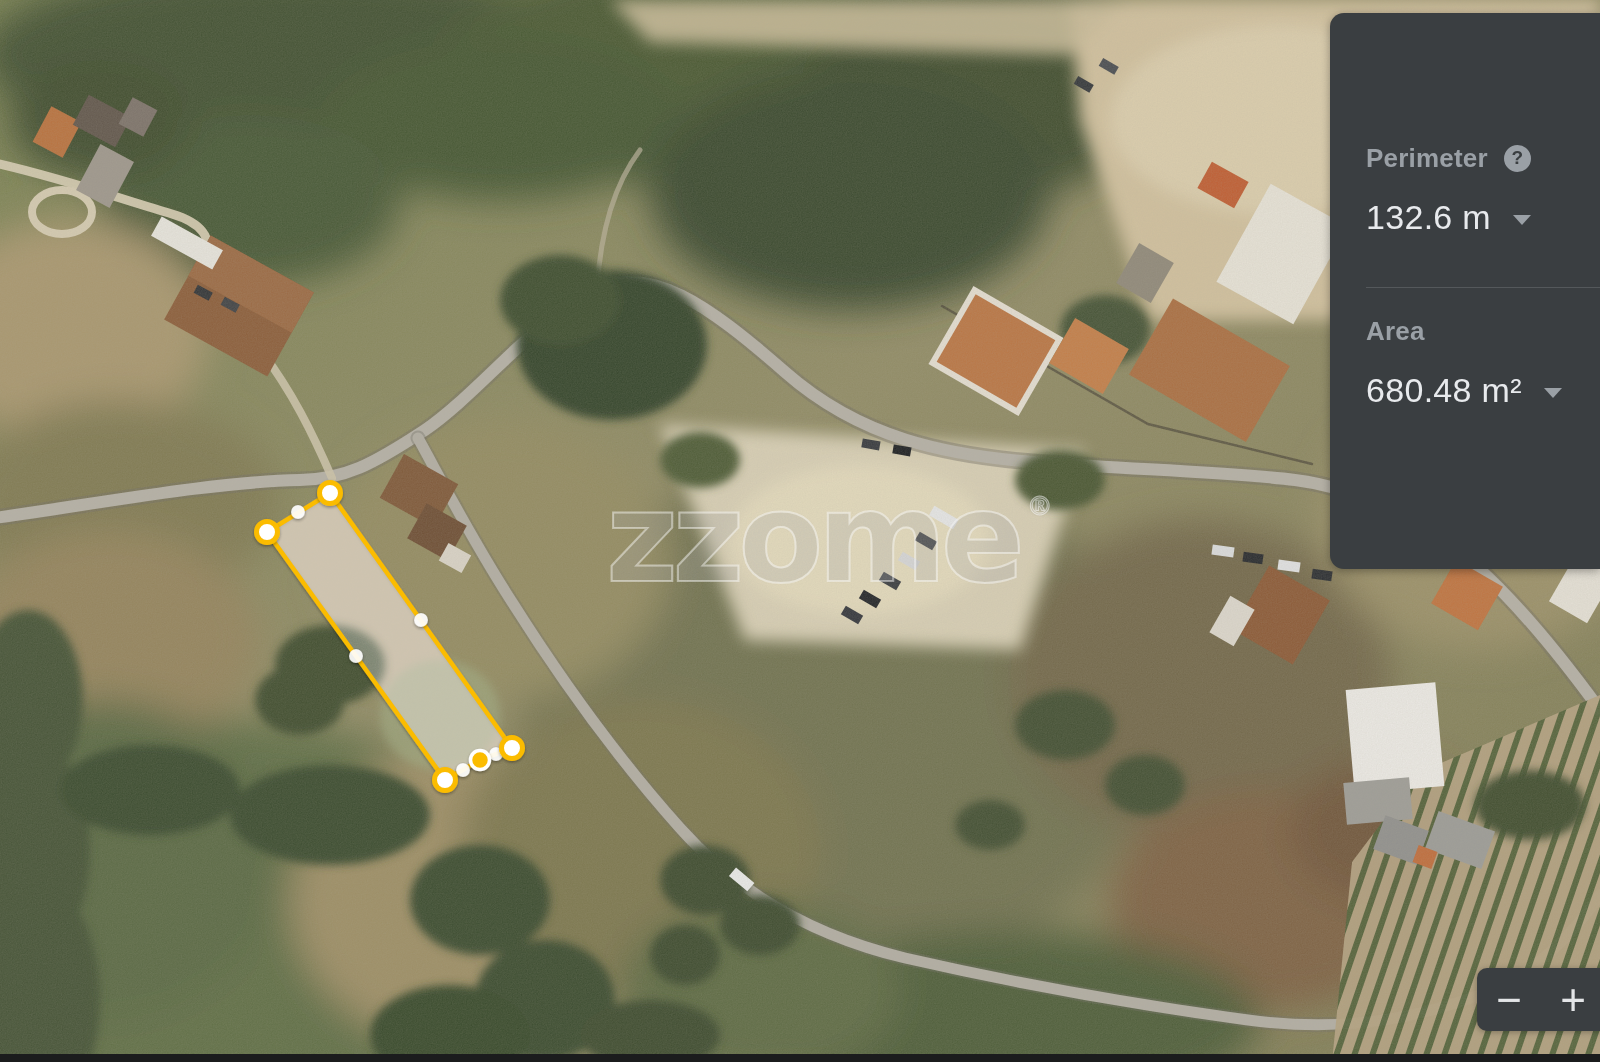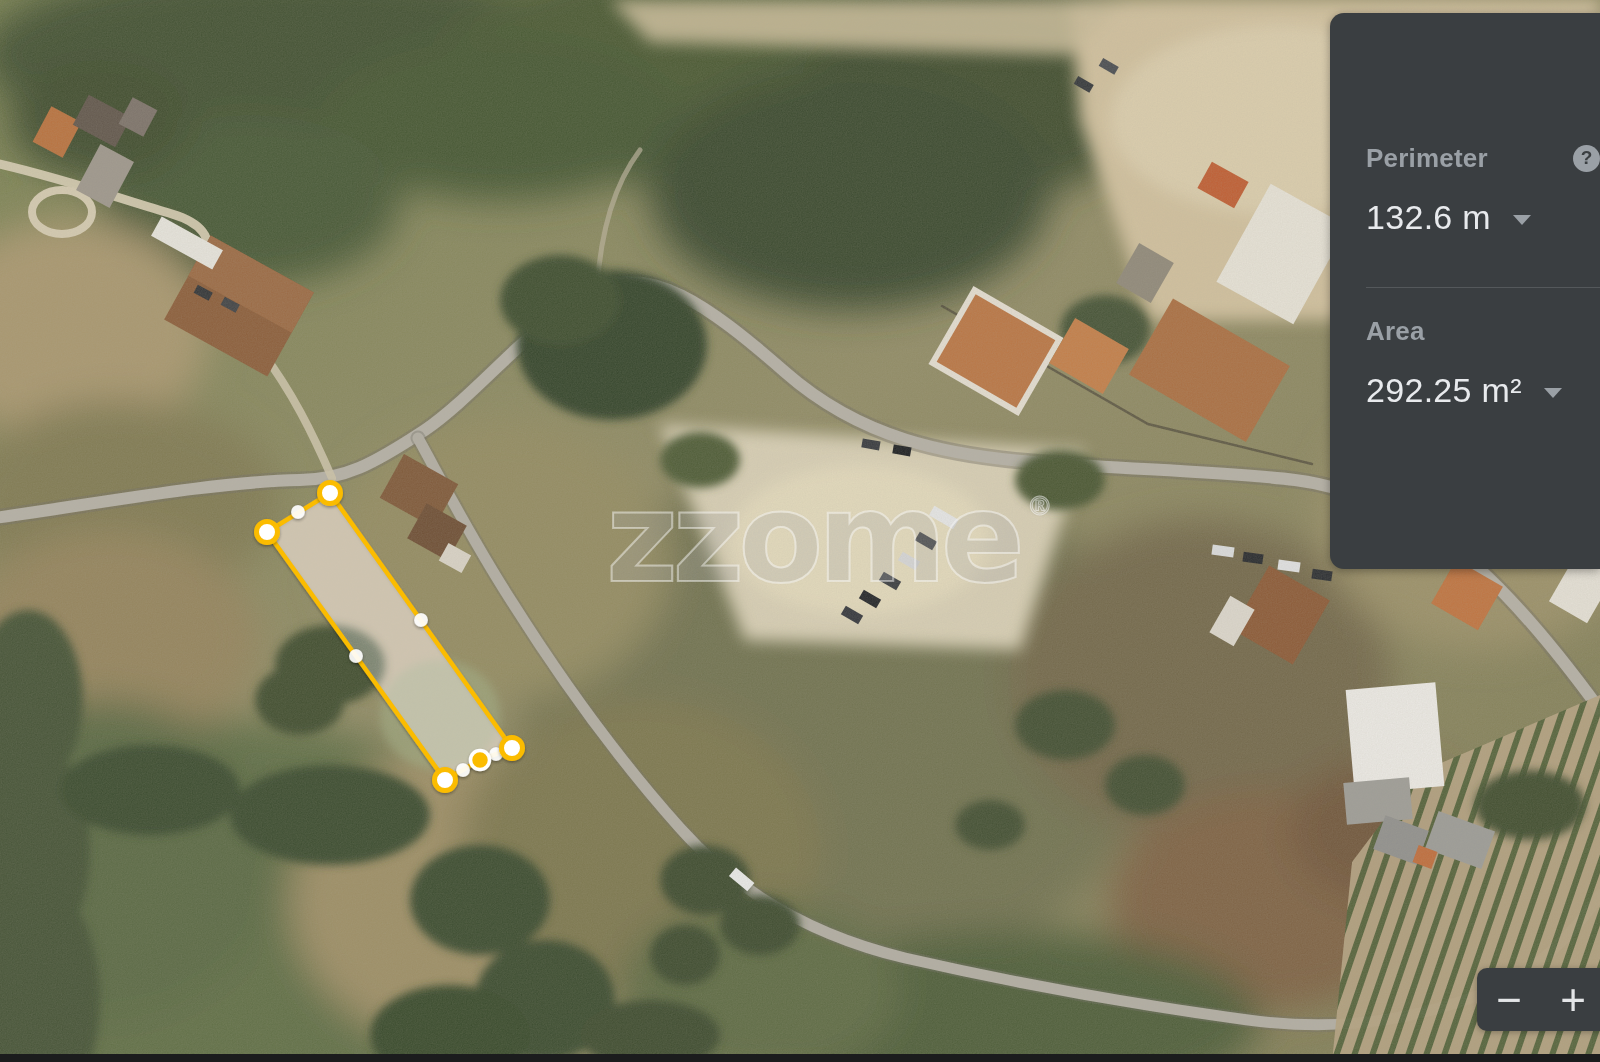--- a/index.html
+++ b/index.html
@@ -12,21 +12,21 @@
     font-family:"DejaVu Sans",sans-serif;font-weight:700;font-size:124px;letter-spacing:-6px;
     color:rgba(255,255,255,0.16);-webkit-text-stroke:2px rgba(255,255,255,0.45);
     text-shadow:0 0 2px rgba(60,60,60,0.15);}
   .watermark .reg{font-size:26px;letter-spacing:0;-webkit-text-stroke:1px rgba(255,255,255,0.5);
     position:relative;top:-66px;margin-left:8px;}
 
   
   .panel{position:absolute;top:13px;right:0;width:270px;height:556px;background:#3A3E41;
     border-radius:14px 0 0 14px;box-sizing:border-box;padding:130px 0 0 36px;
     box-shadow:0 2px 10px rgba(0,0,0,0.35);}
-  .label-row{display:flex;align-items:center;gap:8px;height:30px;justify-content:space-between;}
+  .label-row{display:flex;align-items:center;gap:16px;height:30px;}
   .panel-label{font-size:26px;font-weight:700;color:#9AA0A6;letter-spacing:.2px;}
   .help-icon{width:27px;height:27px;border-radius:50%;background:#9AA0A6;color:#3A3E41;
     font-size:19px;font-weight:700;display:flex;align-items:center;justify-content:center;cursor:pointer;}
   .value-row{margin-top:24px;display:flex;align-items:center;height:40px;cursor:pointer;}
   .panel-value{font-size:34px;color:#E8EAED;letter-spacing:.3px;}
   .caret{width:0;height:0;border-left:9px solid transparent;border-right:9px solid transparent;
     border-top:10px solid #9AA0A6;margin-left:22px;margin-top:5px;}
   .divider{margin-top:50px;height:1px;background:#54585B;}
   .label-row.area{margin-top:28px;}
   .value-row.area{margin-top:24px;}
@@ -238,21 +238,21 @@
     </div>
     <div class="value-row">
       <span class="panel-value">132.6 m</span>
       <span class="caret"></span>
     </div>
     <div class="divider"></div>
     <div class="label-row area">
       <span class="panel-label">Area</span>
     </div>
     <div class="value-row area">
-      <span class="panel-value">292.25 m²</span>
+      <span class="panel-value">680.48 m²</span>
       <span class="caret"></span>
     </div>
   </div>
 
   <div class="zoomctl">
     <span class="zoombtn">−</span>
     <span class="zoombtn">+</span>
   </div>
 
   <div class="bottom-bar"></div>

